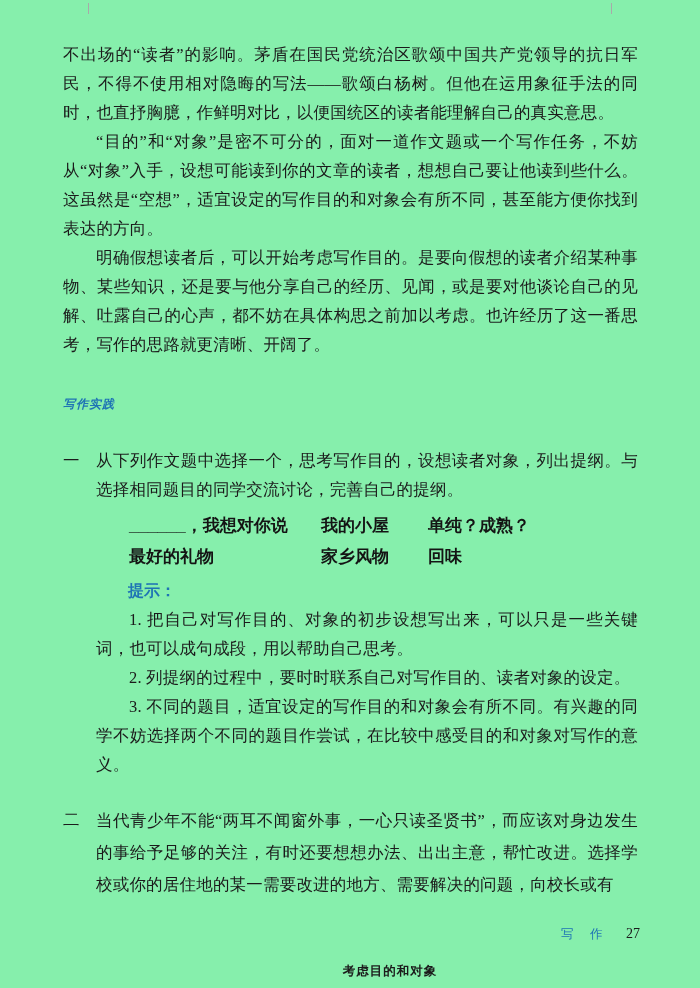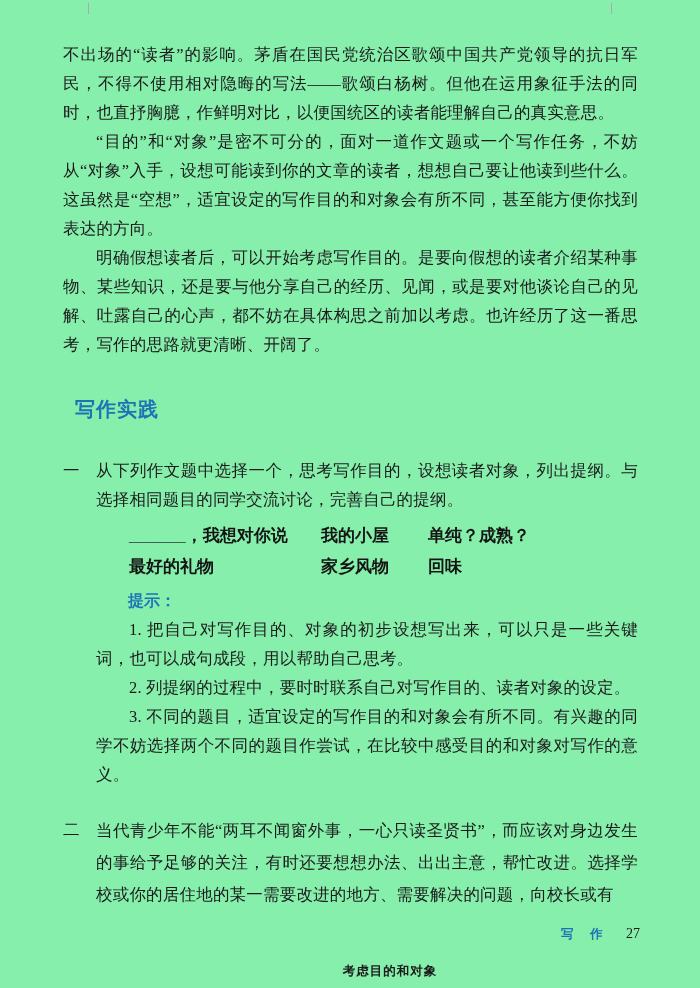--- a/index.html
+++ b/index.html
@@ -32,26 +32,27 @@
   .para {
     margin: 0;
     font-size: 16.5px;
     line-height: 29px;
     text-align: justify;
     letter-spacing: 0.2px;
   }
   .indent { text-indent: 2em; }
 
   .section-heading {
-    margin: 37px 0 0 12px;
-    font-size: 20px;
+    margin: 37px 0 0 0;
+    font-size: 12px;
     font-weight: bold;
     color: #1e73b5;
     font-family: "Liberation Sans", "DejaVu Sans", sans-serif;
     letter-spacing: 1px;
+    font-style: italic;
   }
 
   .exercise { display: flex; margin-top: 33px; }
   .ex2 { margin-top: 26px; }
   .ex-num {
     flex: none;
     width: 33px;
     font-size: 16.5px;
     line-height: 29px;
   }
@@ -94,21 +95,21 @@
   .footer-chapter {
     position: absolute;
     left: 48%;
     font-weight: bold;
     letter-spacing: 1px;
     margin-top: 37px;
   }
   .footer-right { position: absolute; right: 6px; top: 0; }
   .footer-section {
     color: #1e73b5;
-    font-weight: bold;
+    font-weight: normal;
     letter-spacing: 2px;
     margin-right: 18px;
   }
   .footer-page {
     font-family: "Liberation Serif", "DejaVu Serif", serif;
     font-size: 14px;
   }
 </style>
 </head>
 <body>

